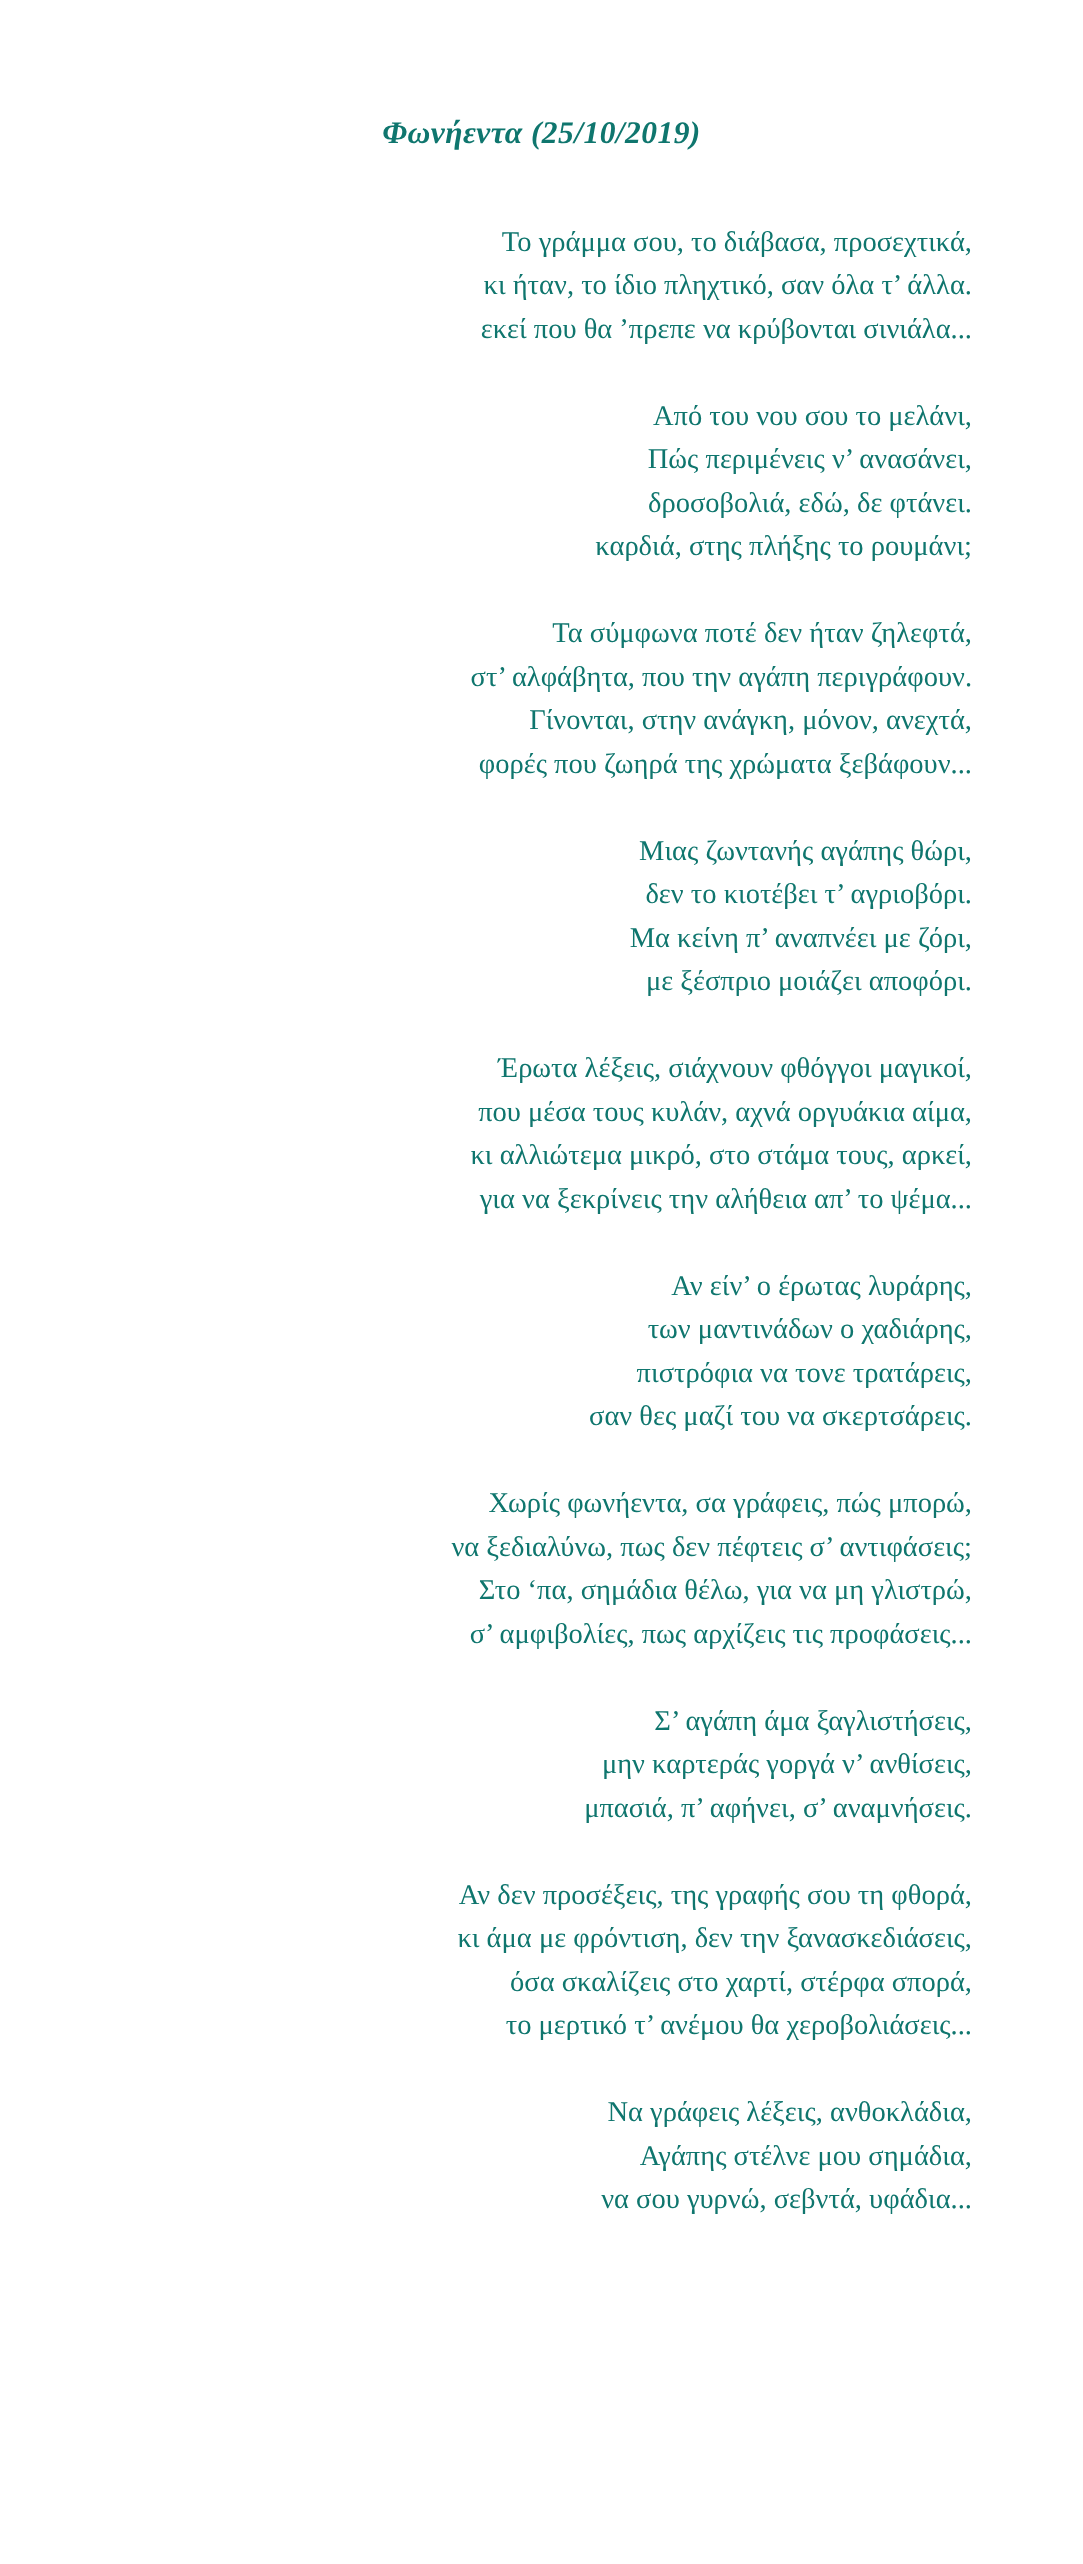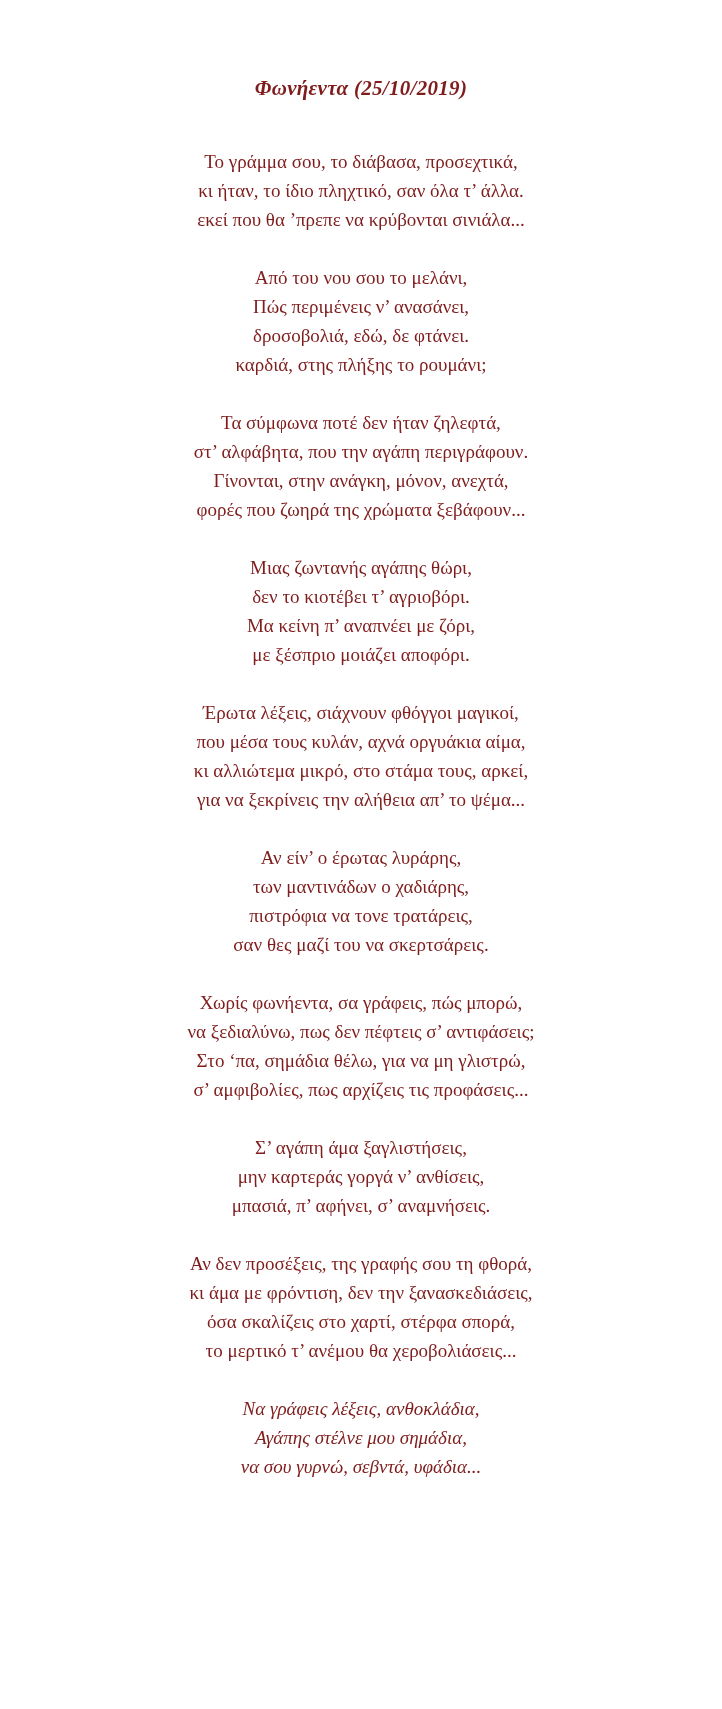--- a/index.html
+++ b/index.html
@@ -5,40 +5,40 @@
   html, body {
     margin: 0;
     padding: 0;
     background: #ffffff;
   }
   .page {
     width: 574px;
     height: 1709px;
     margin: 0 auto;
     background: #ffffff;
-    color: #7f1d1d;
+    color: #0f766e;
     font-family: "Liberation Serif", "DejaVu Serif", serif;
     box-sizing: border-box;
     padding-top: 76px;
     text-align: center;
     overflow: hidden;
   }
   .poem-title {
     font-size: 21px;
     font-weight: bold;
     font-style: italic;
     letter-spacing: 0.3px;
     margin: 0 0 46px 0;
   }
   .stanza {
     margin: 0 0 29px 0;
+    text-align: right;
   }
   .stanza:last-child {
     margin-bottom: 17px;
-    font-style: italic;
   }
   .line {
     margin: 0;
     font-size: 19px;
     line-height: 29px;
     white-space: nowrap;
   }
 </style>
 </head>
 <body>

